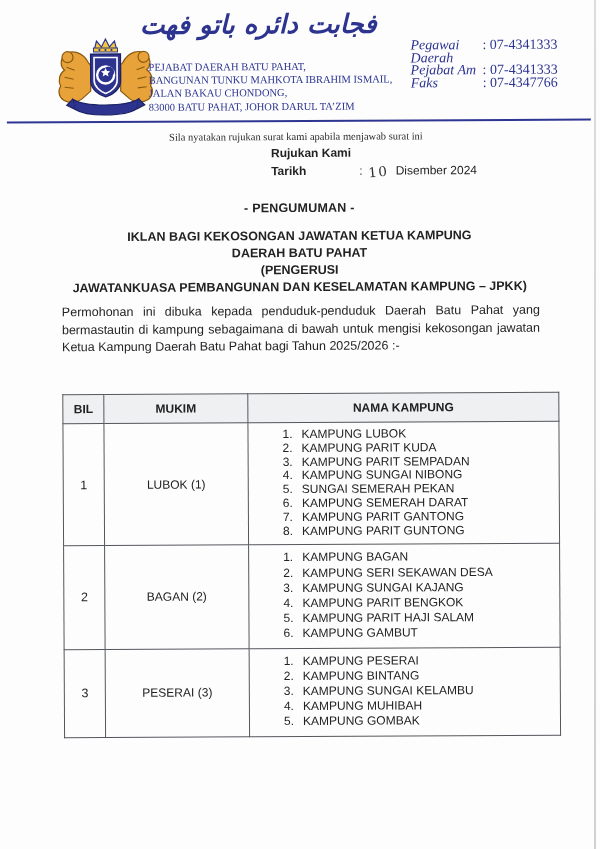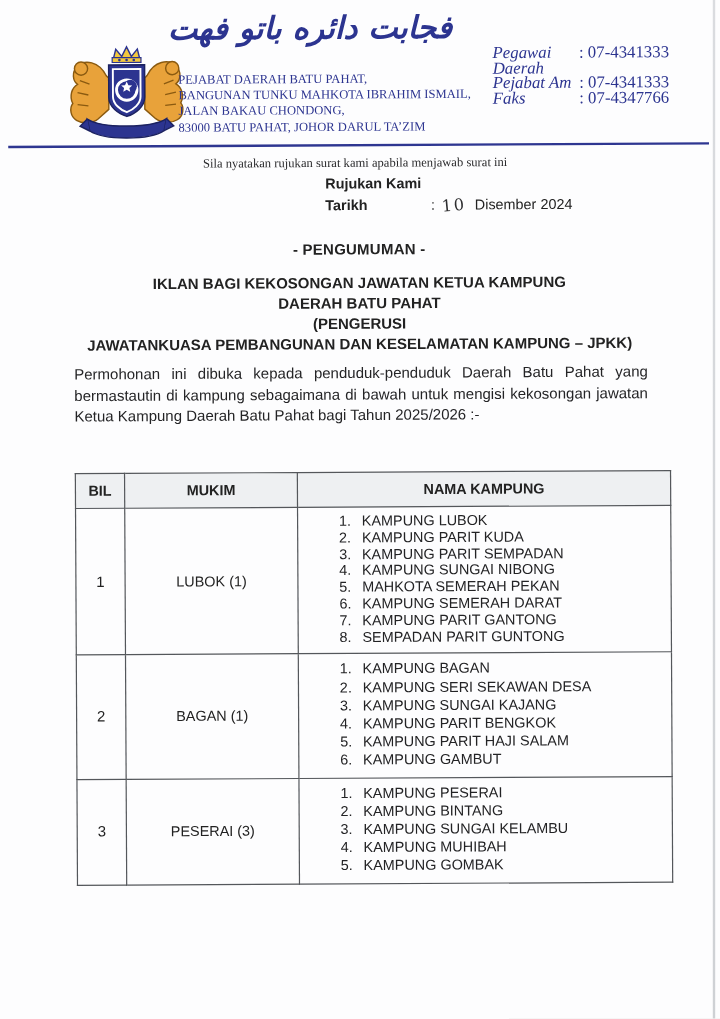--- a/index.html
+++ b/index.html
@@ -184,40 +184,40 @@
                 <div class="kampung-item">
                   <span class="k-num">3.</span>
                   <span>KAMPUNG PARIT SEMPADAN</span>
                 </div>
                 <div class="kampung-item">
                   <span class="k-num">4.</span>
                   <span>KAMPUNG SUNGAI NIBONG</span>
                 </div>
                 <div class="kampung-item">
                   <span class="k-num">5.</span>
-                  <span>MAHKOTA SEMERAH PEKAN</span>
+                  <span>SUNGAI SEMERAH PEKAN</span>
                 </div>
                 <div class="kampung-item">
                   <span class="k-num">6.</span>
                   <span>KAMPUNG SEMERAH DARAT</span>
                 </div>
                 <div class="kampung-item">
                   <span class="k-num">7.</span>
                   <span>KAMPUNG PARIT GANTONG</span>
                 </div>
                 <div class="kampung-item">
                   <span class="k-num">8.</span>
-                  <span>SEMPADAN PARIT GUNTONG</span>
+                  <span>KAMPUNG PARIT GUNTONG</span>
                 </div>
               </div>
             </td>
           </tr>
           <tr class="r1">
             <td class="col-bil">2</td>
-            <td class="col-mukim">BAGAN (1)</td>
+            <td class="col-mukim">BAGAN (2)</td>
             <td class="col-kampung">
               <div class="kampung-list">
                 <div class="kampung-item">
                   <span class="k-num">1.</span>
                   <span>KAMPUNG BAGAN</span>
                 </div>
                 <div class="kampung-item">
                   <span class="k-num">2.</span>
                   <span>KAMPUNG SERI SEKAWAN DESA</span>
                 </div>

